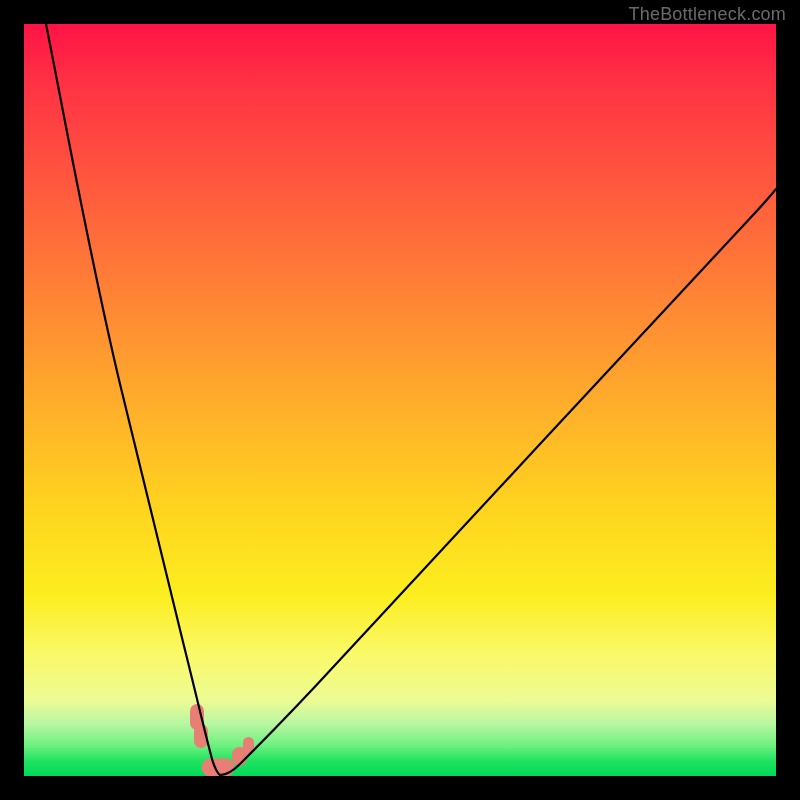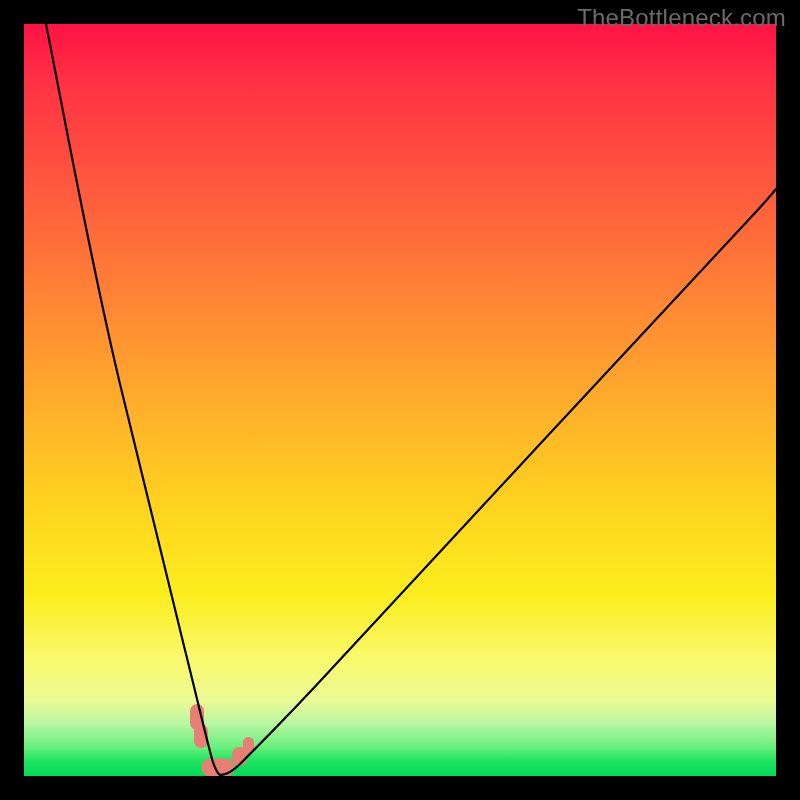--- a/index.html
+++ b/index.html
@@ -15,21 +15,21 @@
     position: relative;
     width: 800px;
     height: 800px;
     background: #000;
   }
   .watermark {
     position: absolute;
     top: 4px;
     right: 14px;
     color: #6a6a6a;
-    font-size: 24px;
+    font-size: 18px;
     font-weight: 500;
     letter-spacing: 0.2px;
     z-index: 10;
   }
   .plot {
     position: absolute;
     left: 24px;
     top: 24px;
     width: 752px;
     height: 752px;

